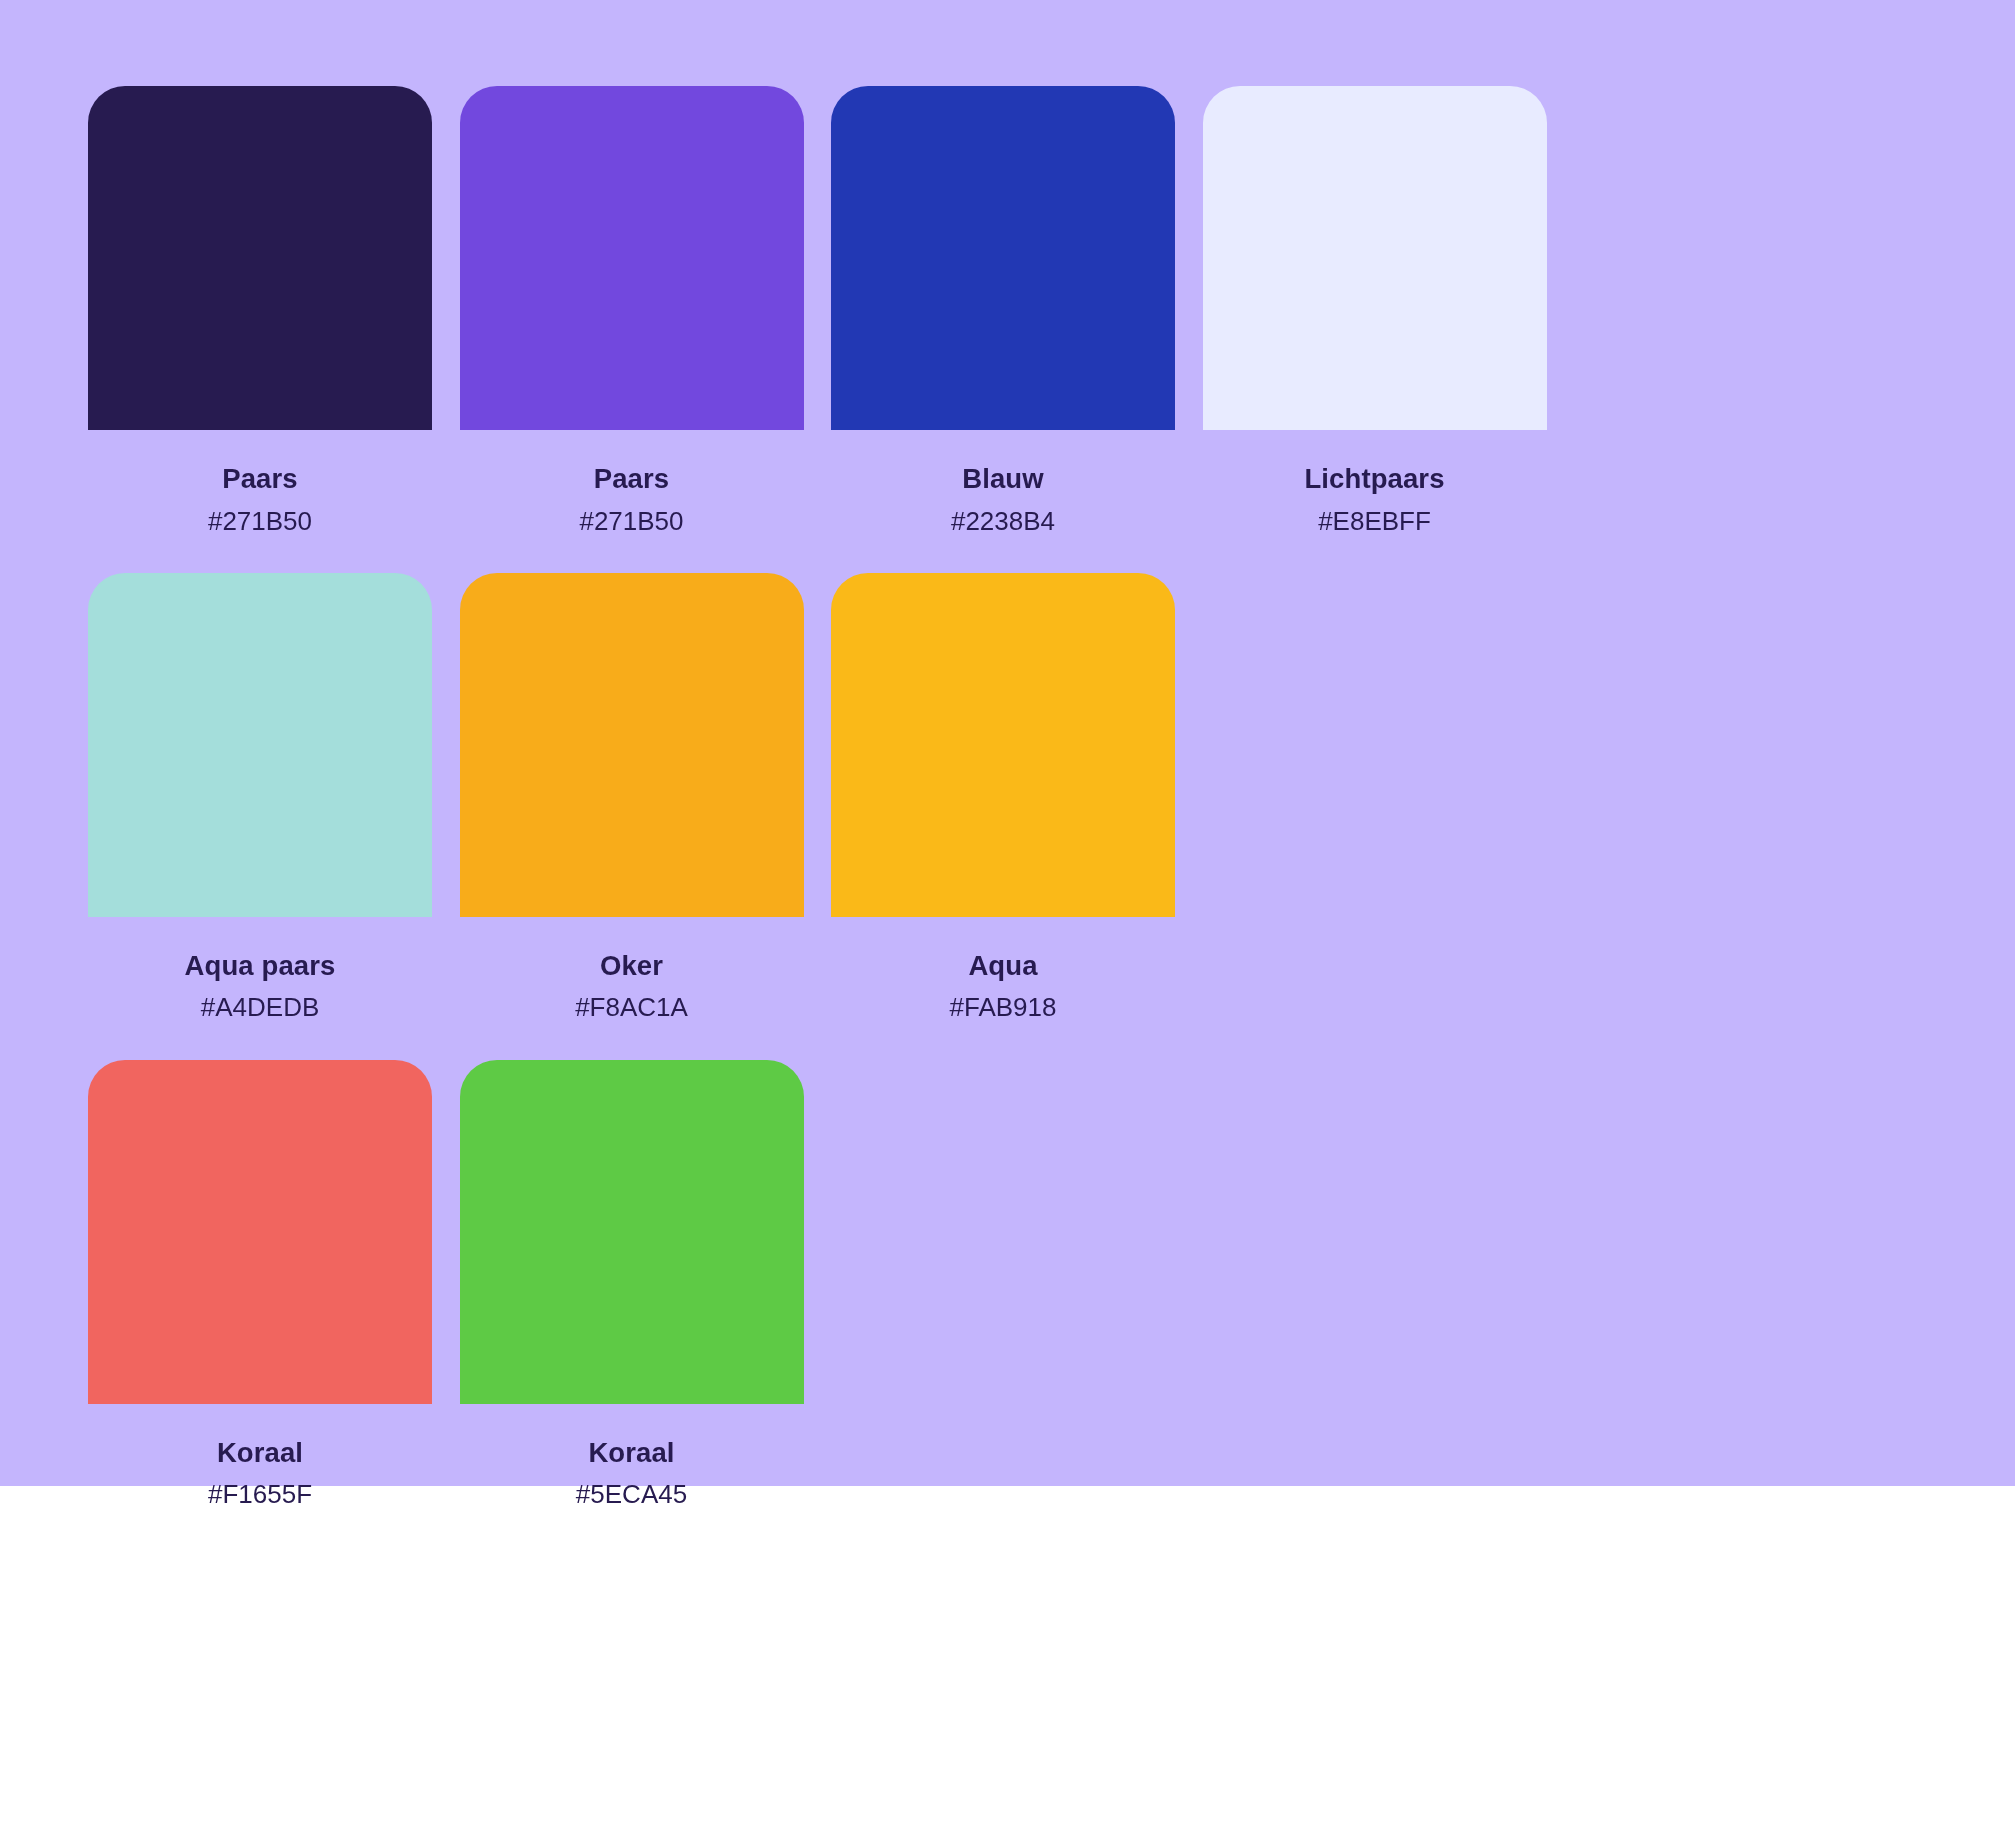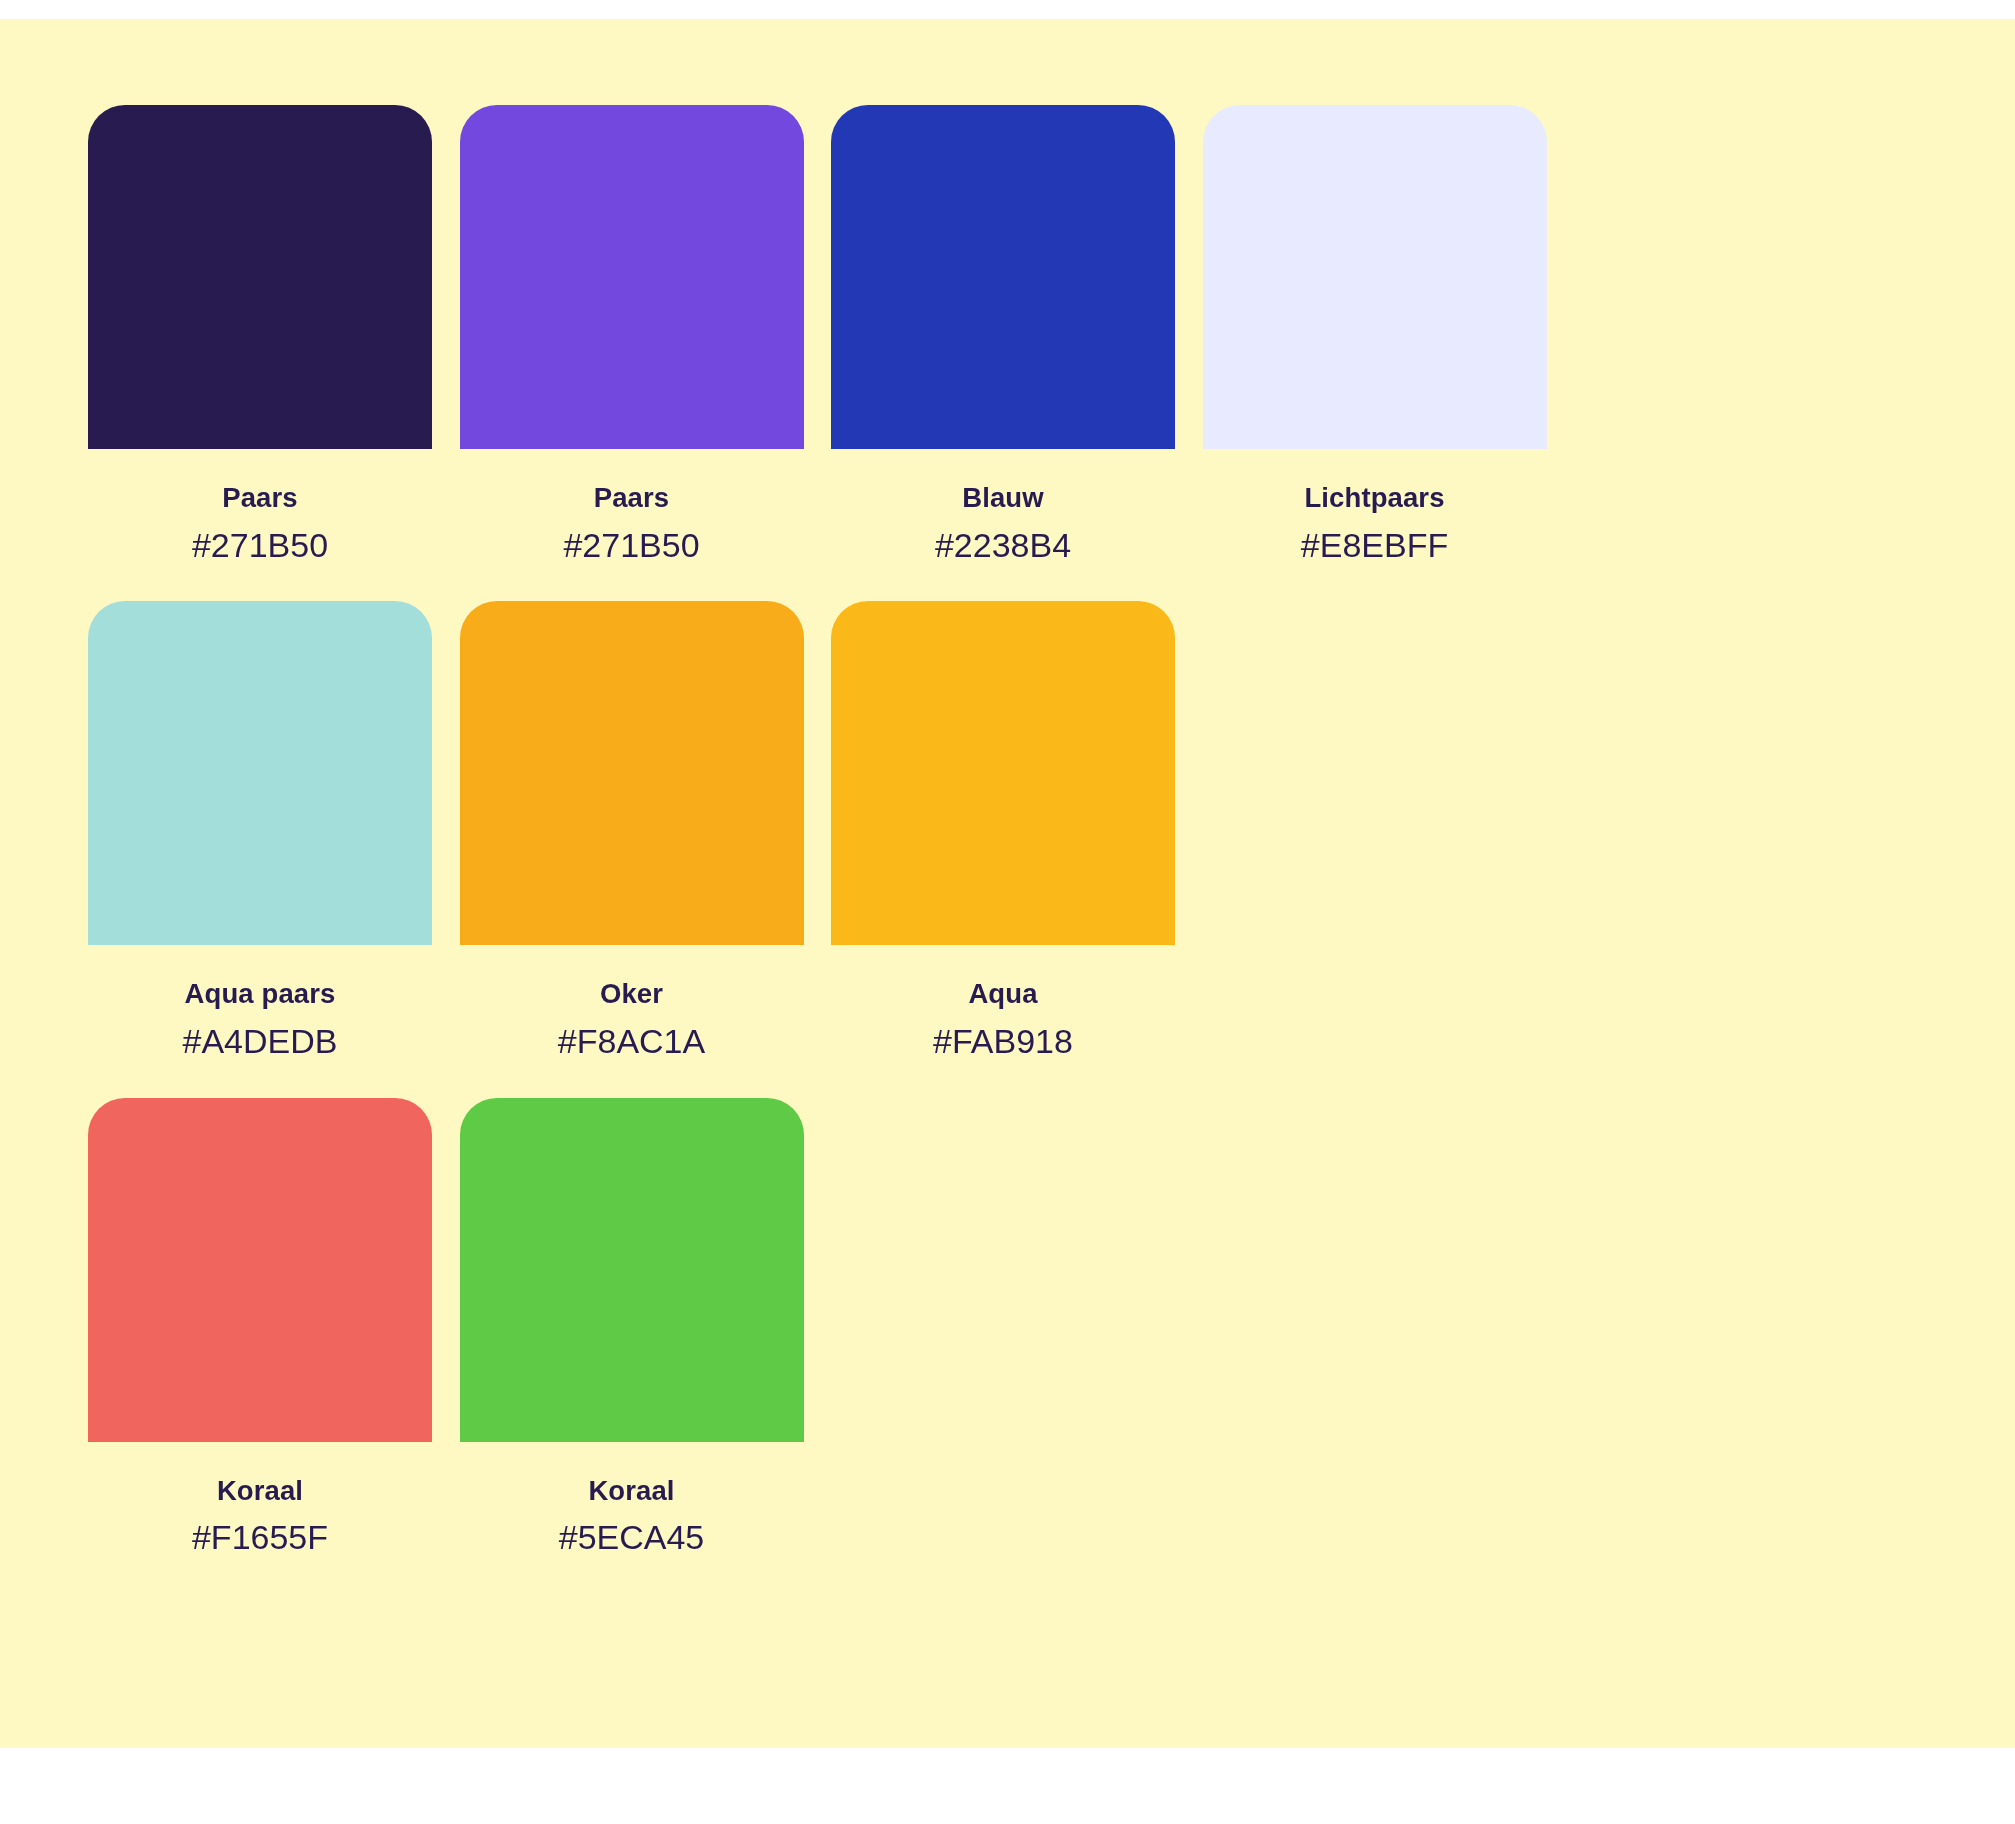--- a/index.html
+++ b/index.html
@@ -11,24 +11,23 @@
   body {
     width: 2015px;
     height: 1825px;
     font-family: "Liberation Sans", sans-serif;
     -webkit-font-smoothing: antialiased;
   }
 
   .palette {
     box-sizing: border-box;
     width: 2015px;
-    height: 1729px;
+    height: 1486px;
     padding: 86px 0 0 88px;
-    background: #fef9c3;
-    margin-top: 19px;
+    background: #c4b5fd;
   }
 
   .swatch-row {
     display: flex;
     align-items: flex-start;
     gap: 27.5px;
   }
 
   .swatch-cell {
     width: 344px;
@@ -59,21 +58,21 @@
   .swatch-name {
     font-size: 27.5px;
     font-weight: 700;
     color: #271B50;
     line-height: 1.18;
     letter-spacing: 0.1px;
     white-space: nowrap;
   }
 
   .swatch-hex {
-    font-size: 34px;
+    font-size: 26px;
     font-weight: 400;
     color: #271B50;
     line-height: 1.2;
     padding-top: 10.2px;
     white-space: nowrap;
   }
 
   .row-spacer { height: 36px; }
 </style>
 </head>

